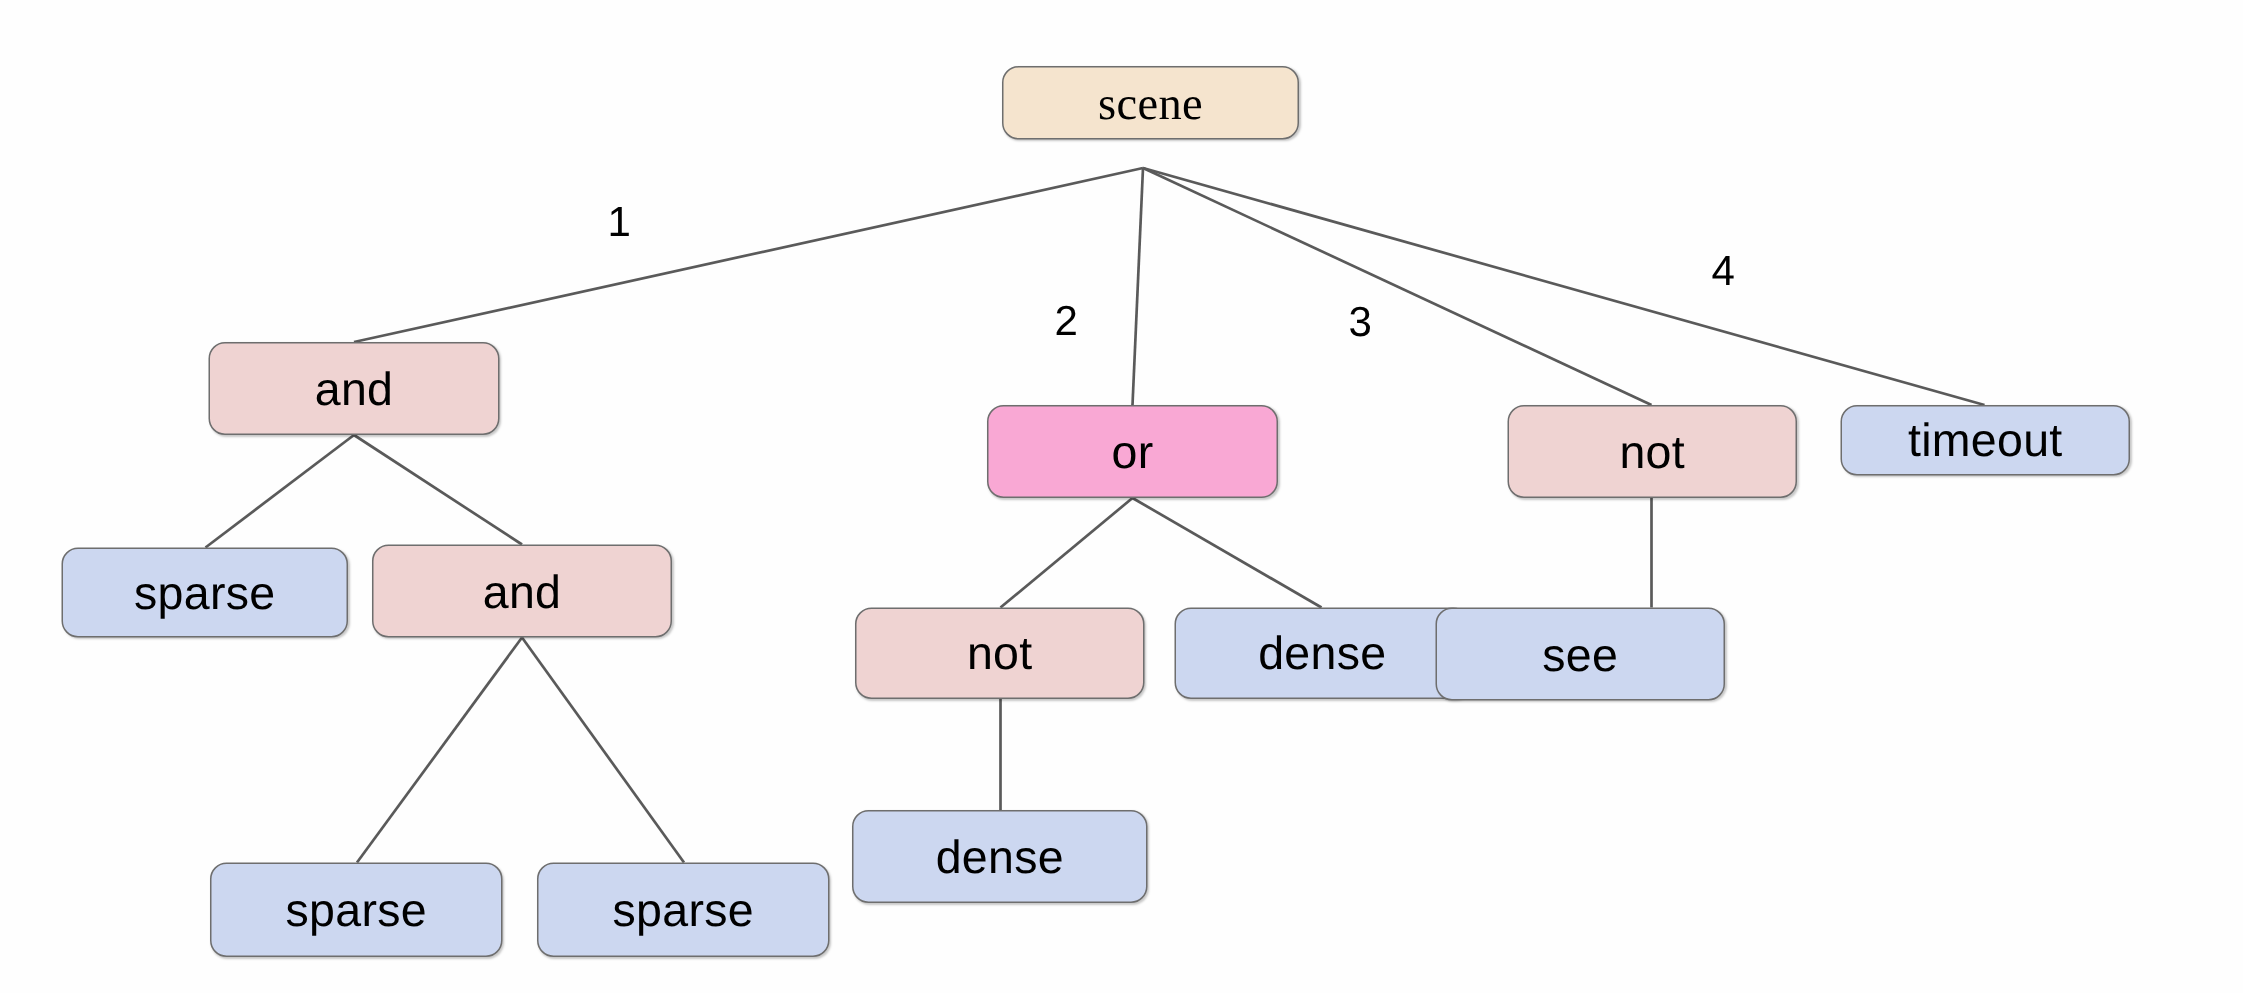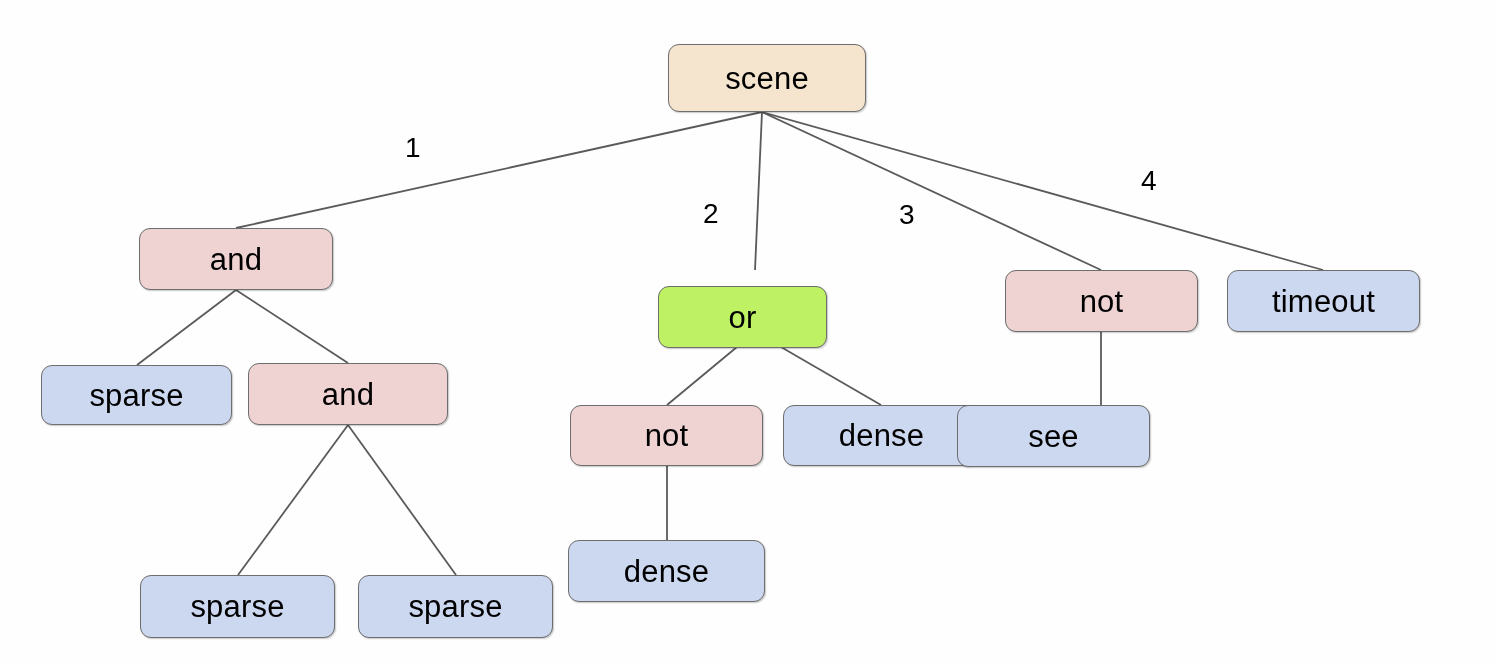--- a/index.html
+++ b/index.html
@@ -61,33 +61,33 @@
       <line x1="762" y1="112" x2="1323" y2="270" stroke="#5a5a5a" stroke-width="1.8"></line>
       <line x1="236" y1="290" x2="137" y2="365" stroke="#5a5a5a" stroke-width="1.8"></line>
       <line x1="236" y1="290" x2="348" y2="363" stroke="#5a5a5a" stroke-width="1.8"></line>
       <line x1="348" y1="425" x2="238" y2="575" stroke="#5a5a5a" stroke-width="1.8"></line>
       <line x1="348" y1="425" x2="456" y2="575" stroke="#5a5a5a" stroke-width="1.8"></line>
       <line x1="755" y1="332" x2="667" y2="405" stroke="#5a5a5a" stroke-width="1.8"></line>
       <line x1="755" y1="332" x2="881" y2="405" stroke="#5a5a5a" stroke-width="1.8"></line>
       <line x1="667" y1="466" x2="667" y2="540" stroke="#5a5a5a" stroke-width="1.8"></line>
       <line x1="1101" y1="332" x2="1101" y2="405" stroke="#5a5a5a" stroke-width="1.8"></line>
     </svg>
-<div class="tree-node" style="left: 668px; top: 44px; width: 198px; height: 68px; background: rgb(245, 228, 206); border-color: rgb(110, 110, 110);">
+<div class="tree-node" style="left: 668px; top: 44px; width: 198px; height: 49px; background: rgb(245, 228, 206); border-color: rgb(110, 110, 110); font-family: Liberation Serif, serif;">
       <span>scene</span>
     </div>
     <div class="tree-node" style="left: 139px; top: 228px; width: 194px; height: 62px; background: rgb(239, 211, 210); border-color: rgb(110, 110, 110);">
       <span>and</span>
     </div>
-    <div class="tree-node" style="left: 658px; top: 286px; width: 169px; height: 62px; background: #bef264; border-color: rgb(110, 110, 110);">
+    <div class="tree-node" style="left: 658px; top: 270px; width: 194px; height: 62px; background: #f9a8d4; border-color: rgb(110, 110, 110);">
       <span>or</span>
     </div>
     <div class="tree-node" style="left: 1005px; top: 270px; width: 193px; height: 62px; background: rgb(239, 211, 210); border-color: rgb(110, 110, 110);">
       <span>not</span>
     </div>
-    <div class="tree-node" style="left: 1227px; top: 270px; width: 193px; height: 62px; background: rgb(204, 215, 240); border-color: rgb(110, 110, 110);">
+    <div class="tree-node" style="left: 1227px; top: 270px; width: 193px; height: 47px; background: rgb(204, 215, 240); border-color: rgb(110, 110, 110);">
       <span>timeout</span>
     </div>
     <div class="tree-node" style="left: 41px; top: 365px; width: 191px; height: 60px; background: rgb(204, 215, 240); border-color: rgb(110, 110, 110);">
       <span>sparse</span>
     </div>
     <div class="tree-node" style="left: 248px; top: 363px; width: 200px; height: 62px; background: rgb(239, 211, 210); border-color: rgb(110, 110, 110);">
       <span>and</span>
     </div>
     <div class="tree-node" style="left: 570px; top: 405px; width: 193px; height: 61px; background: rgb(239, 211, 210); border-color: rgb(110, 110, 110);">
       <span>not</span>

